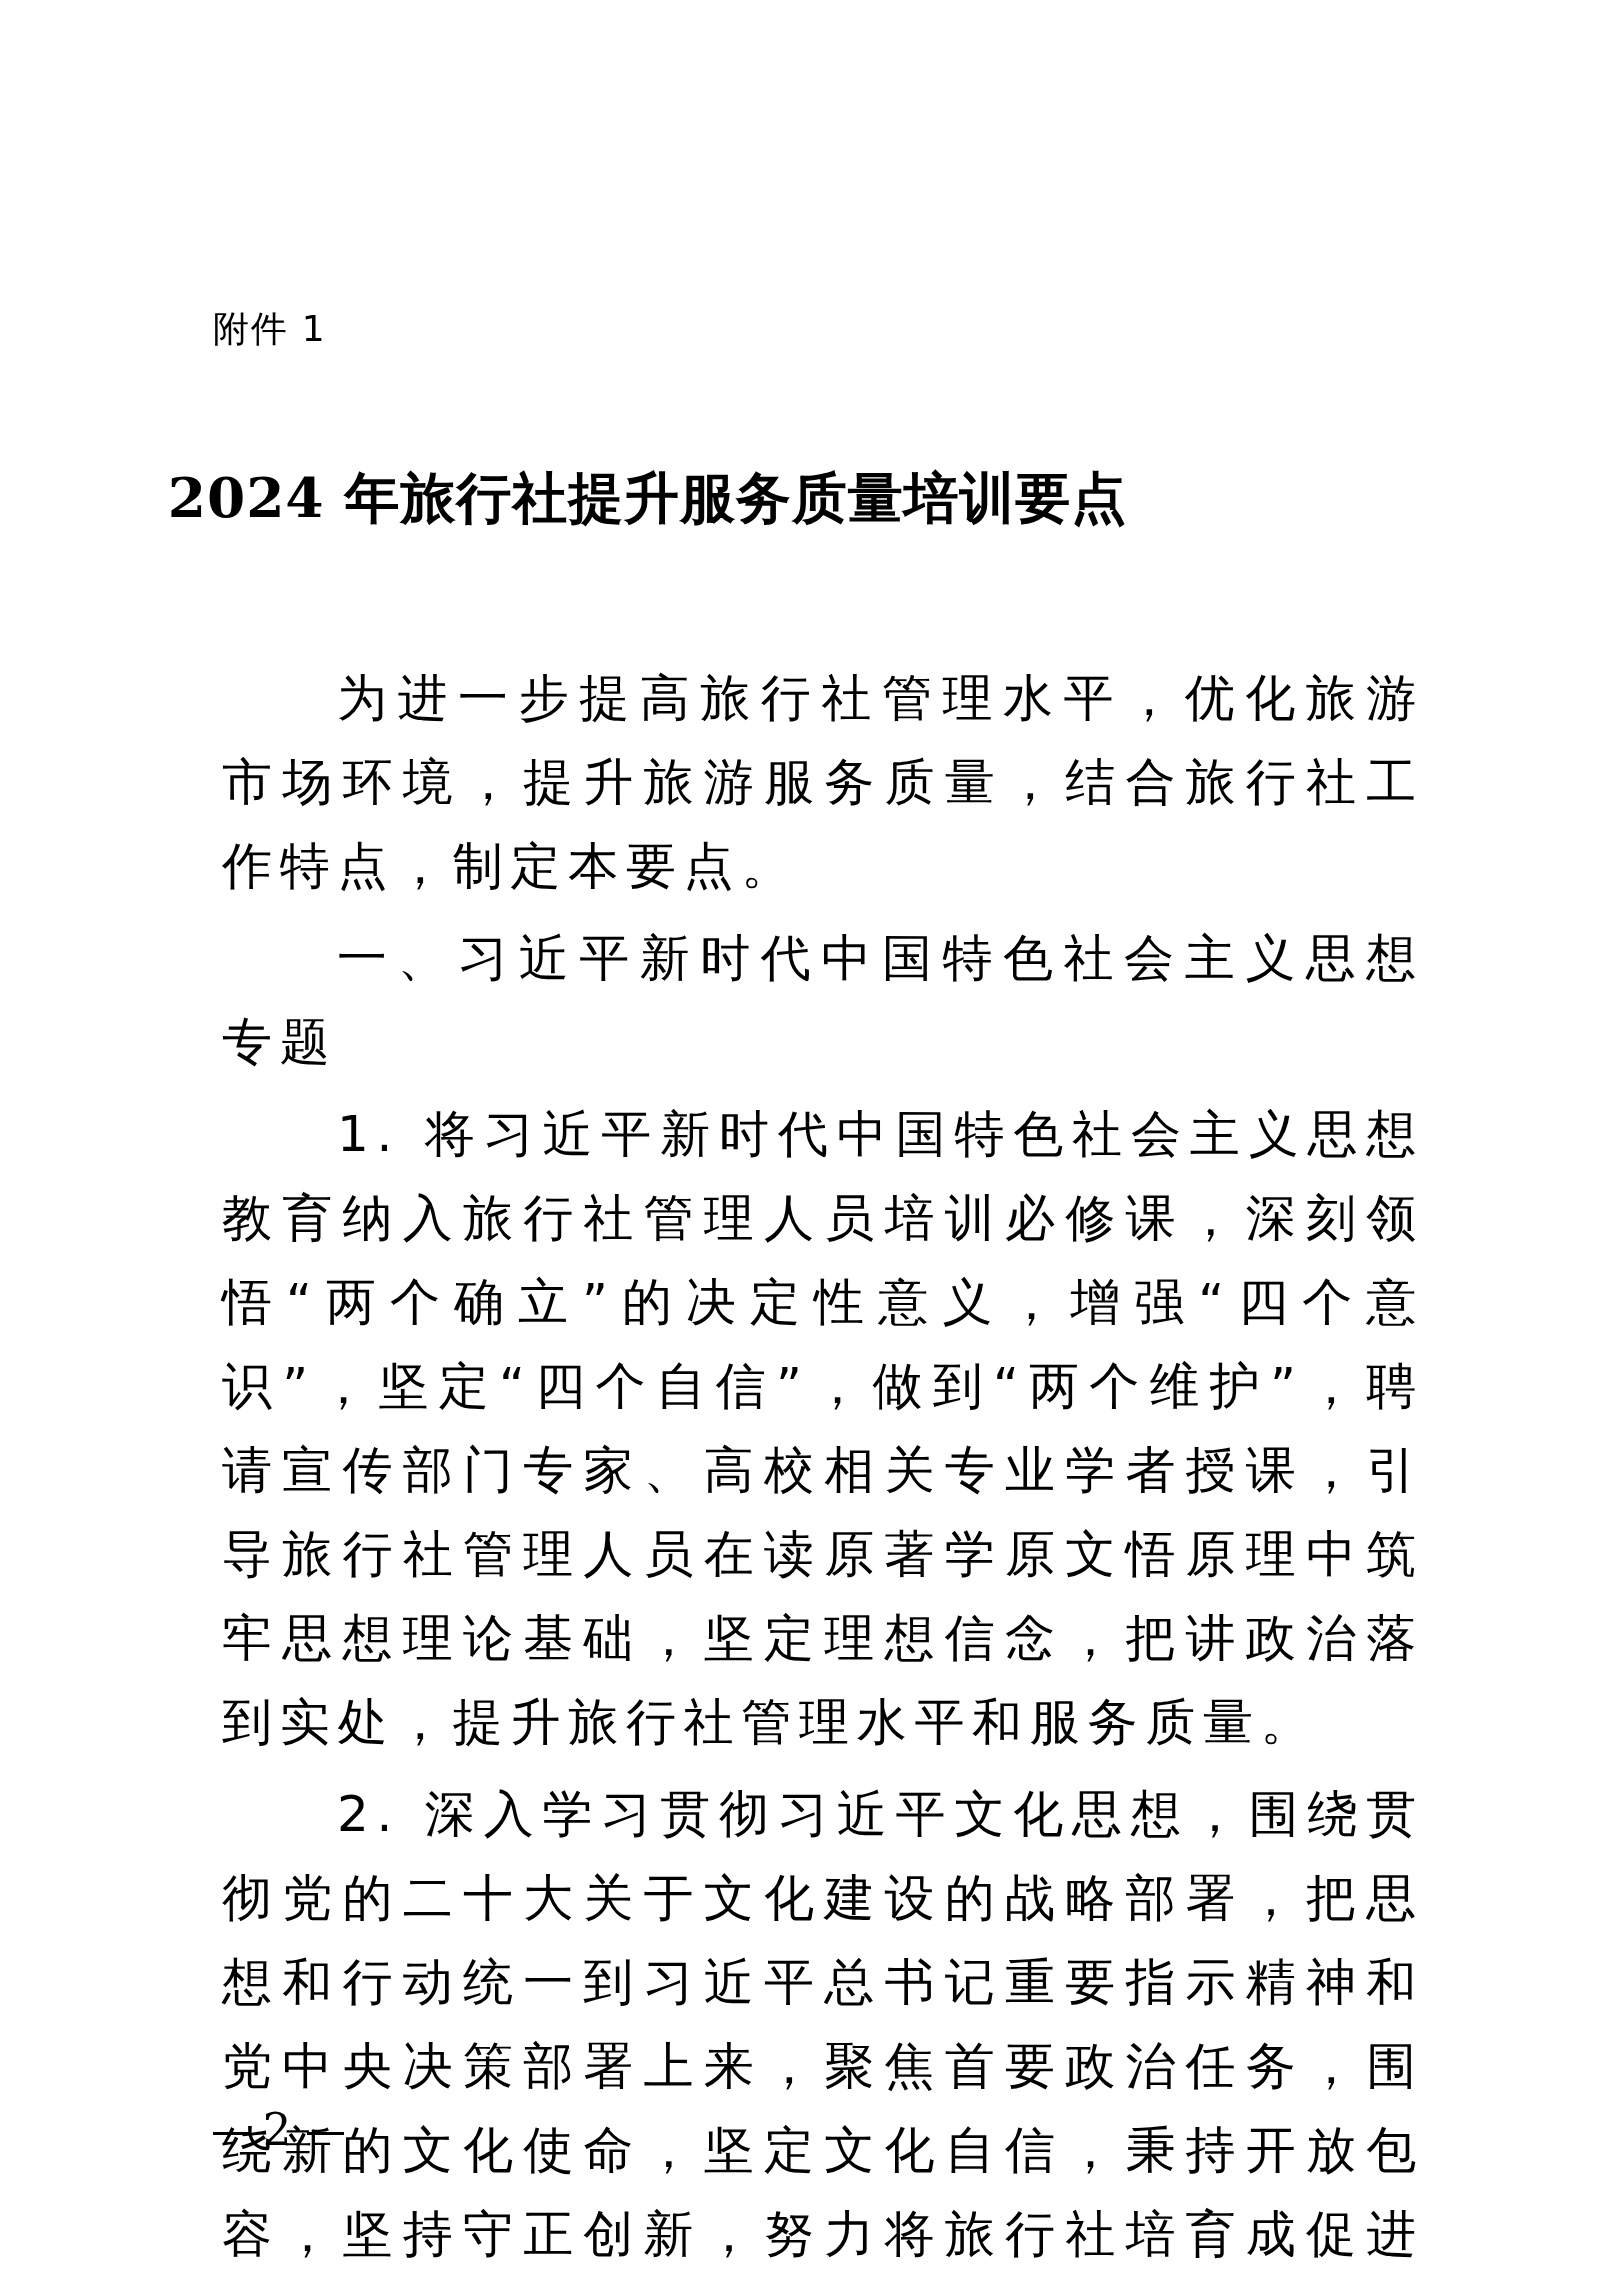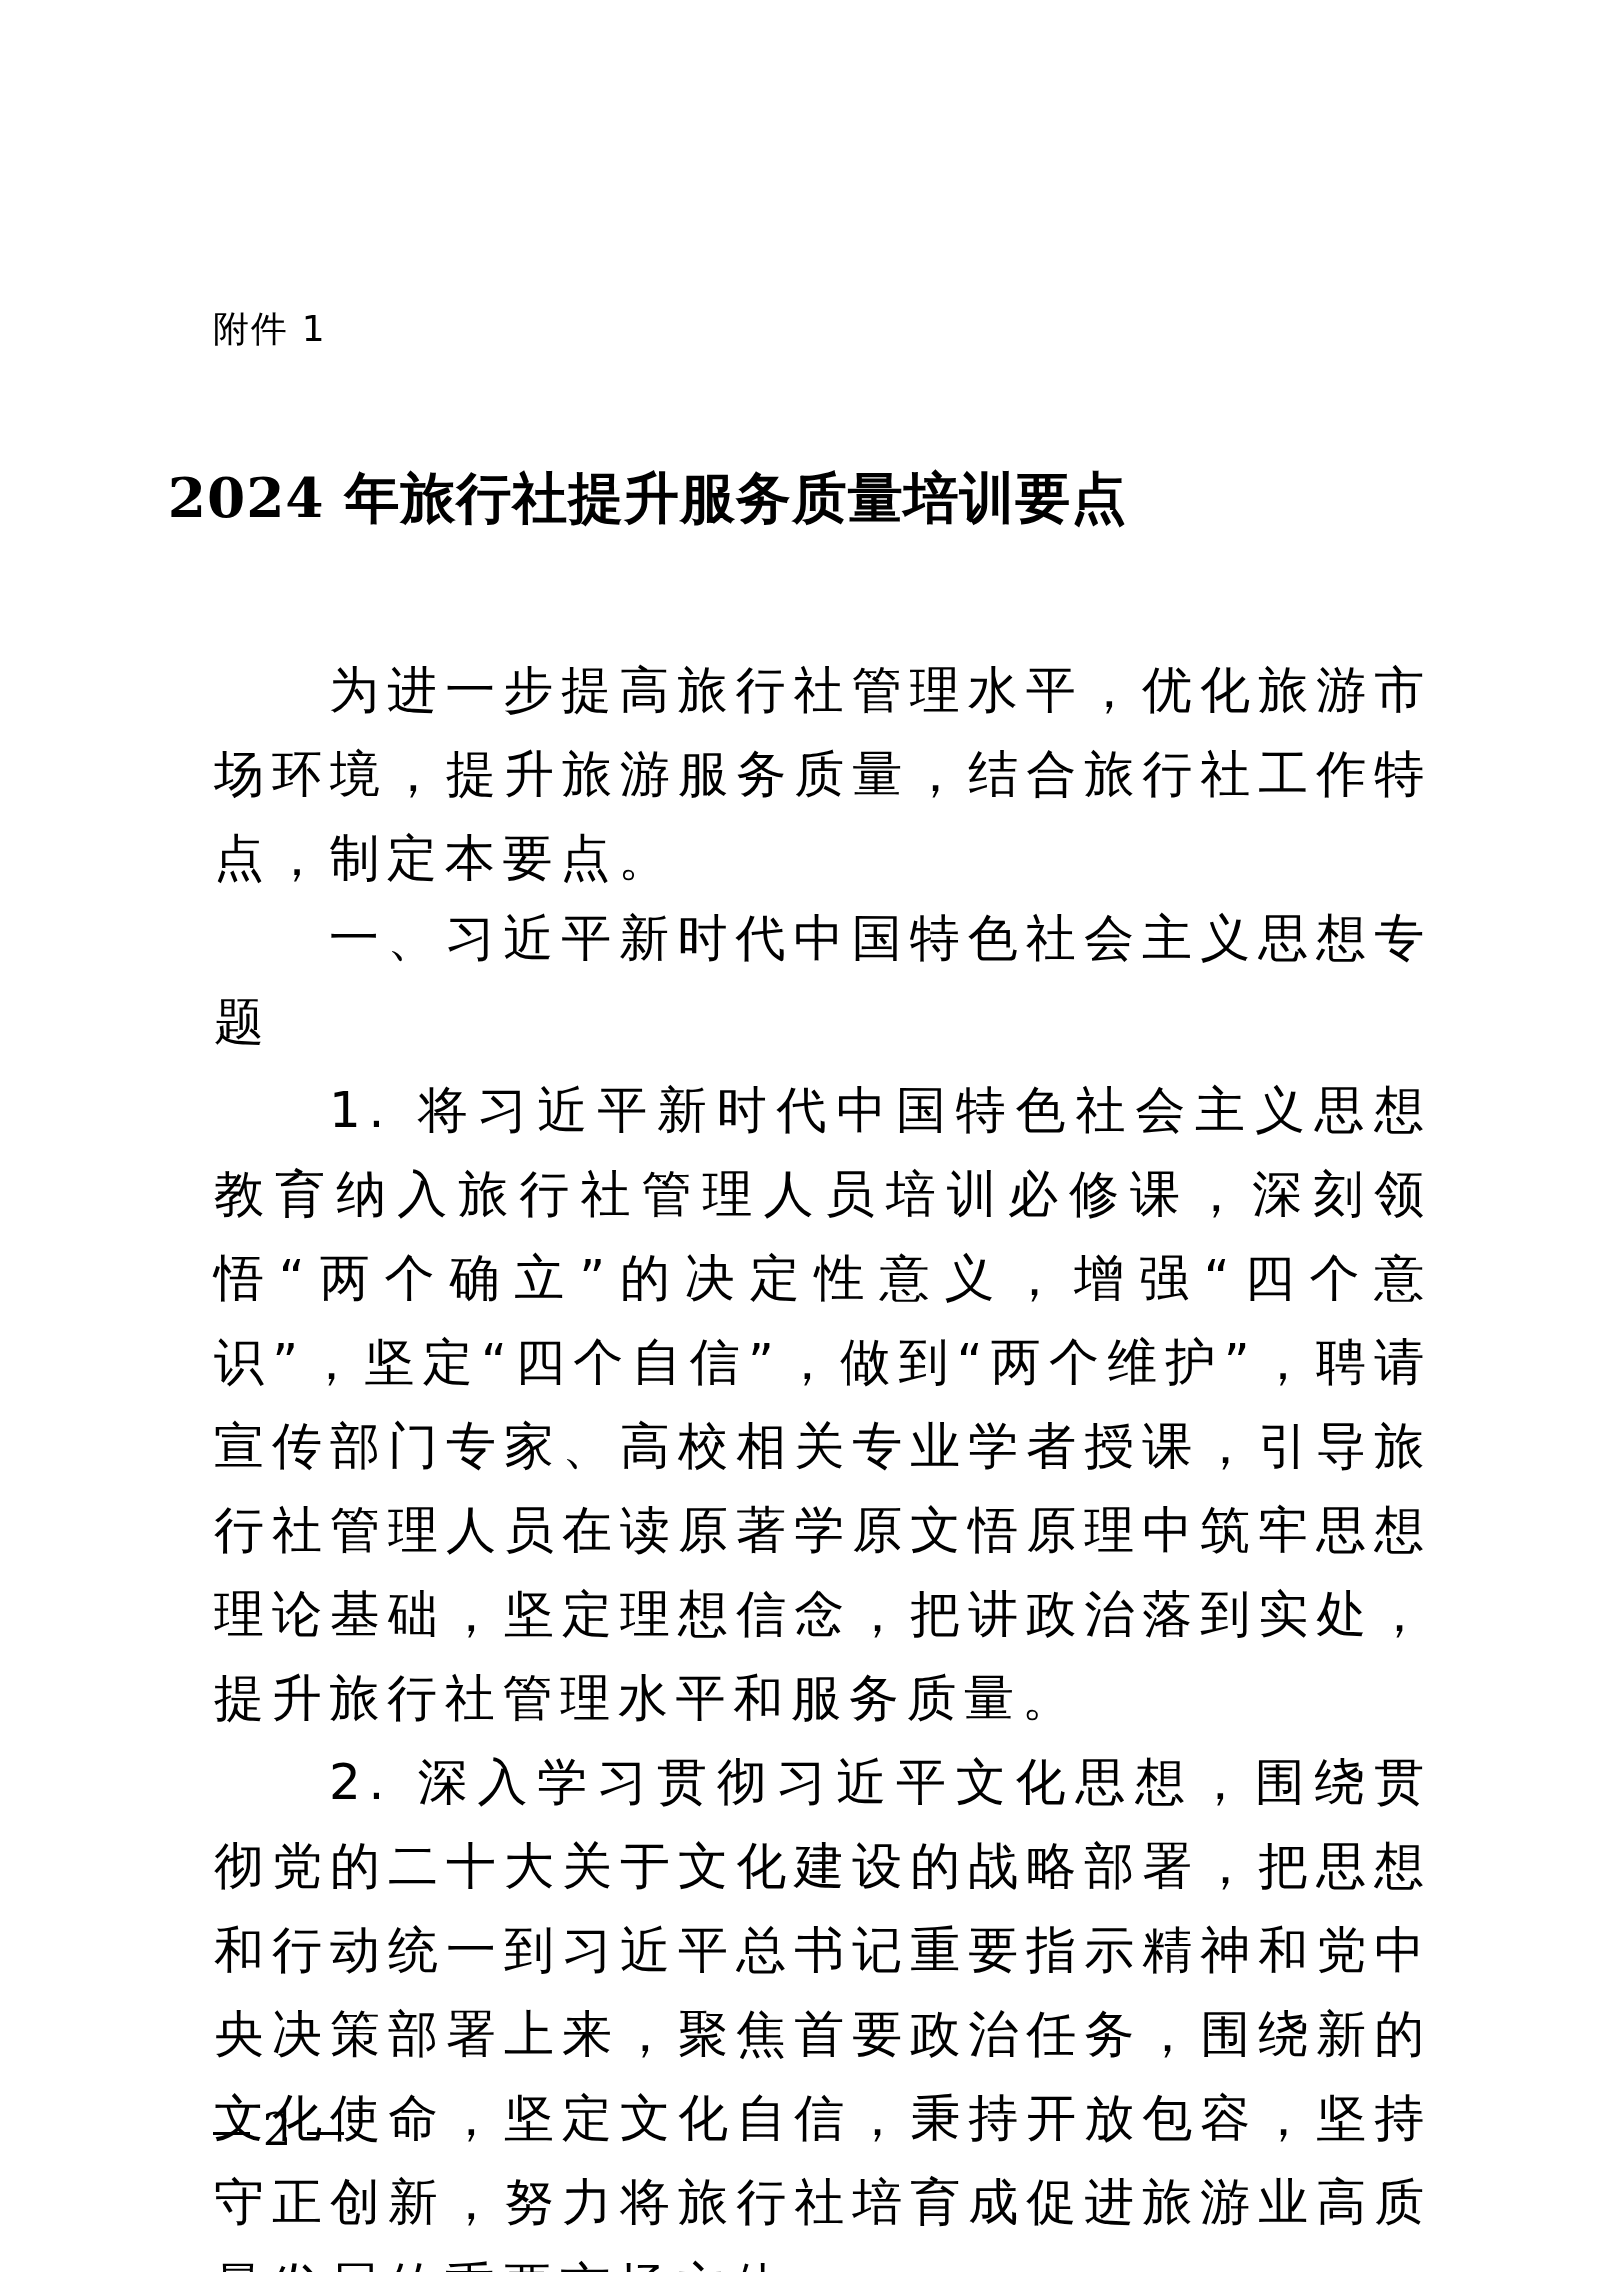--- a/index.html
+++ b/index.html
@@ -14,22 +14,22 @@
     position: absolute; left: 0; top: 464px; width: 1295px; text-align: center;
     font-family: "DejaVu Serif", "Liberation Serif", serif;
     font-weight: bold; font-size: 55px; line-height: 68px; letter-spacing: 0.9px;
   }
   .body-text {
     position: absolute; left: 214px; top: 648px; width: 1218px;
     font-family: "DejaVu Sans", "Liberation Sans", sans-serif;
     font-size: 50px; line-height: 84px; letter-spacing: 7.7px;
     text-align: justify;
   }
-  .body-text p { margin: 0; text-indent: 115px; }
-  .body-text p.heading { font-family: Liberation Mono, monospace; }
+  .body-text p { margin: 8px; text-indent: 115px; }
+  .body-text p.heading { font-family: Liberation Serif, serif; }
   .page-number {
     position: absolute; left: 213px; top: 2102px;
     font-family: "DejaVu Serif", "Liberation Serif", serif;
     font-size: 45px; line-height: 55px; letter-spacing: 2.7px;
   }
   .page-number .dash { display: inline-block; width: 37px; height: 2.7px; background: #000; vertical-align: middle; margin: 0 12.7px; }
   .page-number .dash:first-child { margin-left: 0; }
 </style>
 </head>
 <body>

